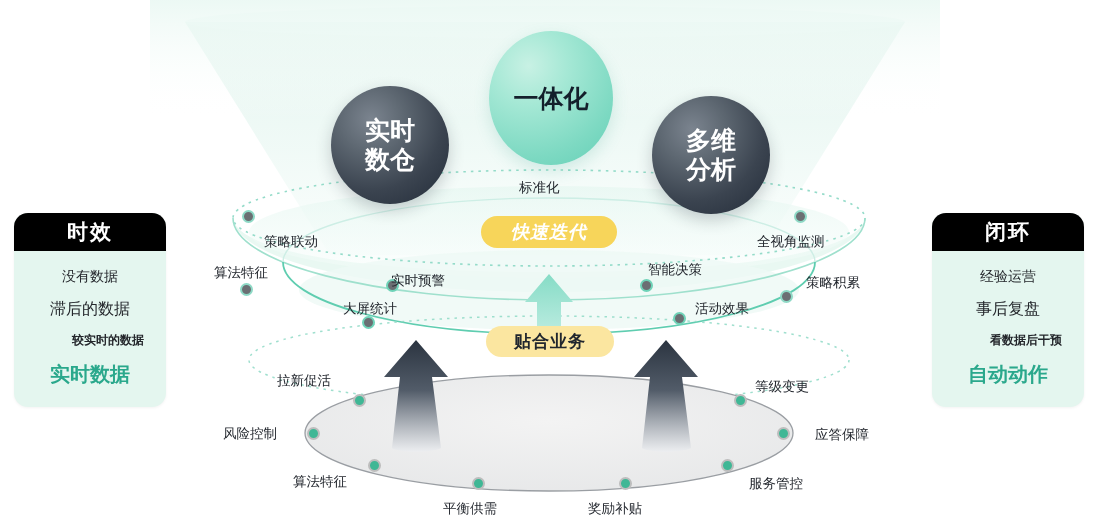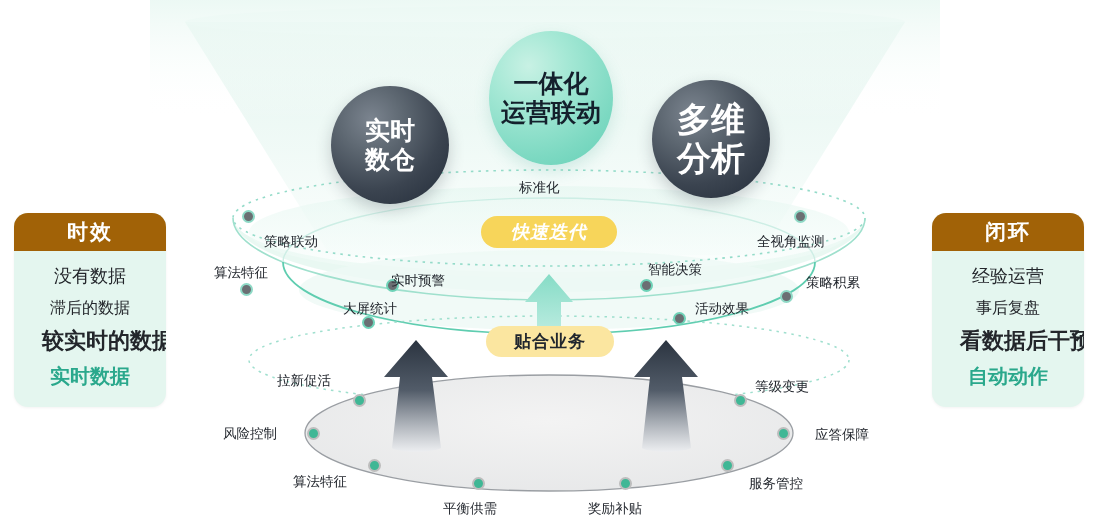--- a/index.html
+++ b/index.html
@@ -16,43 +16,43 @@
   .panel{
     position:absolute;
     width:152px;
     border-radius:14px;
     overflow:hidden;
     background:#e4f6ef;
     box-shadow:0 1px 3px rgba(0,0,0,.05);
   }
   .panel-head{
     height:38px;
-    background:#a16207;
+    background:#000000;
     color:#ffffff;
     font-size:21px;
     font-weight:bold;
     letter-spacing:2px;
     display:flex;align-items:center;justify-content:center;
   }
   .panel-body{
     padding:10px 4px 14px 4px;
     display:flex;flex-direction:column;align-items:center;
     justify-content:space-around;
     height:156px;
     box-sizing:border-box;
   }
   .panel-item{
     color:#23262b;
     text-align:center;
     line-height:1.1;
     white-space:nowrap;
   }
-  .pi0{font-size:18px;}
+  .pi0{font-size:14px;}
   .pi1{font-size:16px;}
-  .pi2{font-size:22px;font-weight:bold;margin-left:36px;}
+  .pi2{font-size:12px;font-weight:bold;margin-left:36px;}
   .pi3{font-size:20px;font-weight:bold;color:#2aa88c;}
 
   #panel-left{left:14px;top:213px;}
   #panel-right{left:932px;top:213px;}
 
   
   .sphere{
     position:absolute;
     border-radius:50%;
     display:flex;align-items:center;justify-content:center;
@@ -66,21 +66,21 @@
     box-shadow:0 6px 16px rgba(30,40,55,.22);
   }
   .sphere-mint{
     background:radial-gradient(circle at 32% 26%, #c8f1e4 0%, #a5e8d5 30%, #7dd9c2 70%, #63cfb6 100%);
     color:#14202c;
     font-weight:bold;
     box-shadow:0 6px 16px rgba(70,170,150,.20);
   }
   #sphere-left{left:331px;top:86px;width:118px;height:118px;font-size:25px;}
   #sphere-center{left:489px;top:31px;width:124px;height:134px;border-radius:50%;font-size:25px;}
-  #sphere-right{left:652px;top:80px;width:118px;height:118px;font-size:34px;}
+  #sphere-right{left:652px;top:96px;width:118px;height:118px;font-size:25px;}
 
   
   .pill{
     position:absolute;
     border-radius:18px;
     display:flex;align-items:center;justify-content:center;
     font-weight:bold;
     white-space:nowrap;
   }
   #pill-iterate{
@@ -182,21 +182,20 @@
   <div class="sphere sphere-dark" id="sphere-left">
     <span>
       <span>实时</span><br>
       <span>数仓</span>
     </span>
   </div>
 
   <div class="sphere sphere-mint" id="sphere-center">
     <span>
       <span>一体化</span><br>
-      <span>运营联动</span>
     </span>
   </div>
 
   <div class="sphere sphere-dark" id="sphere-right">
     <span>
       <span>多维</span><br>
       <span>分析</span>
     </span>
   </div>
 

